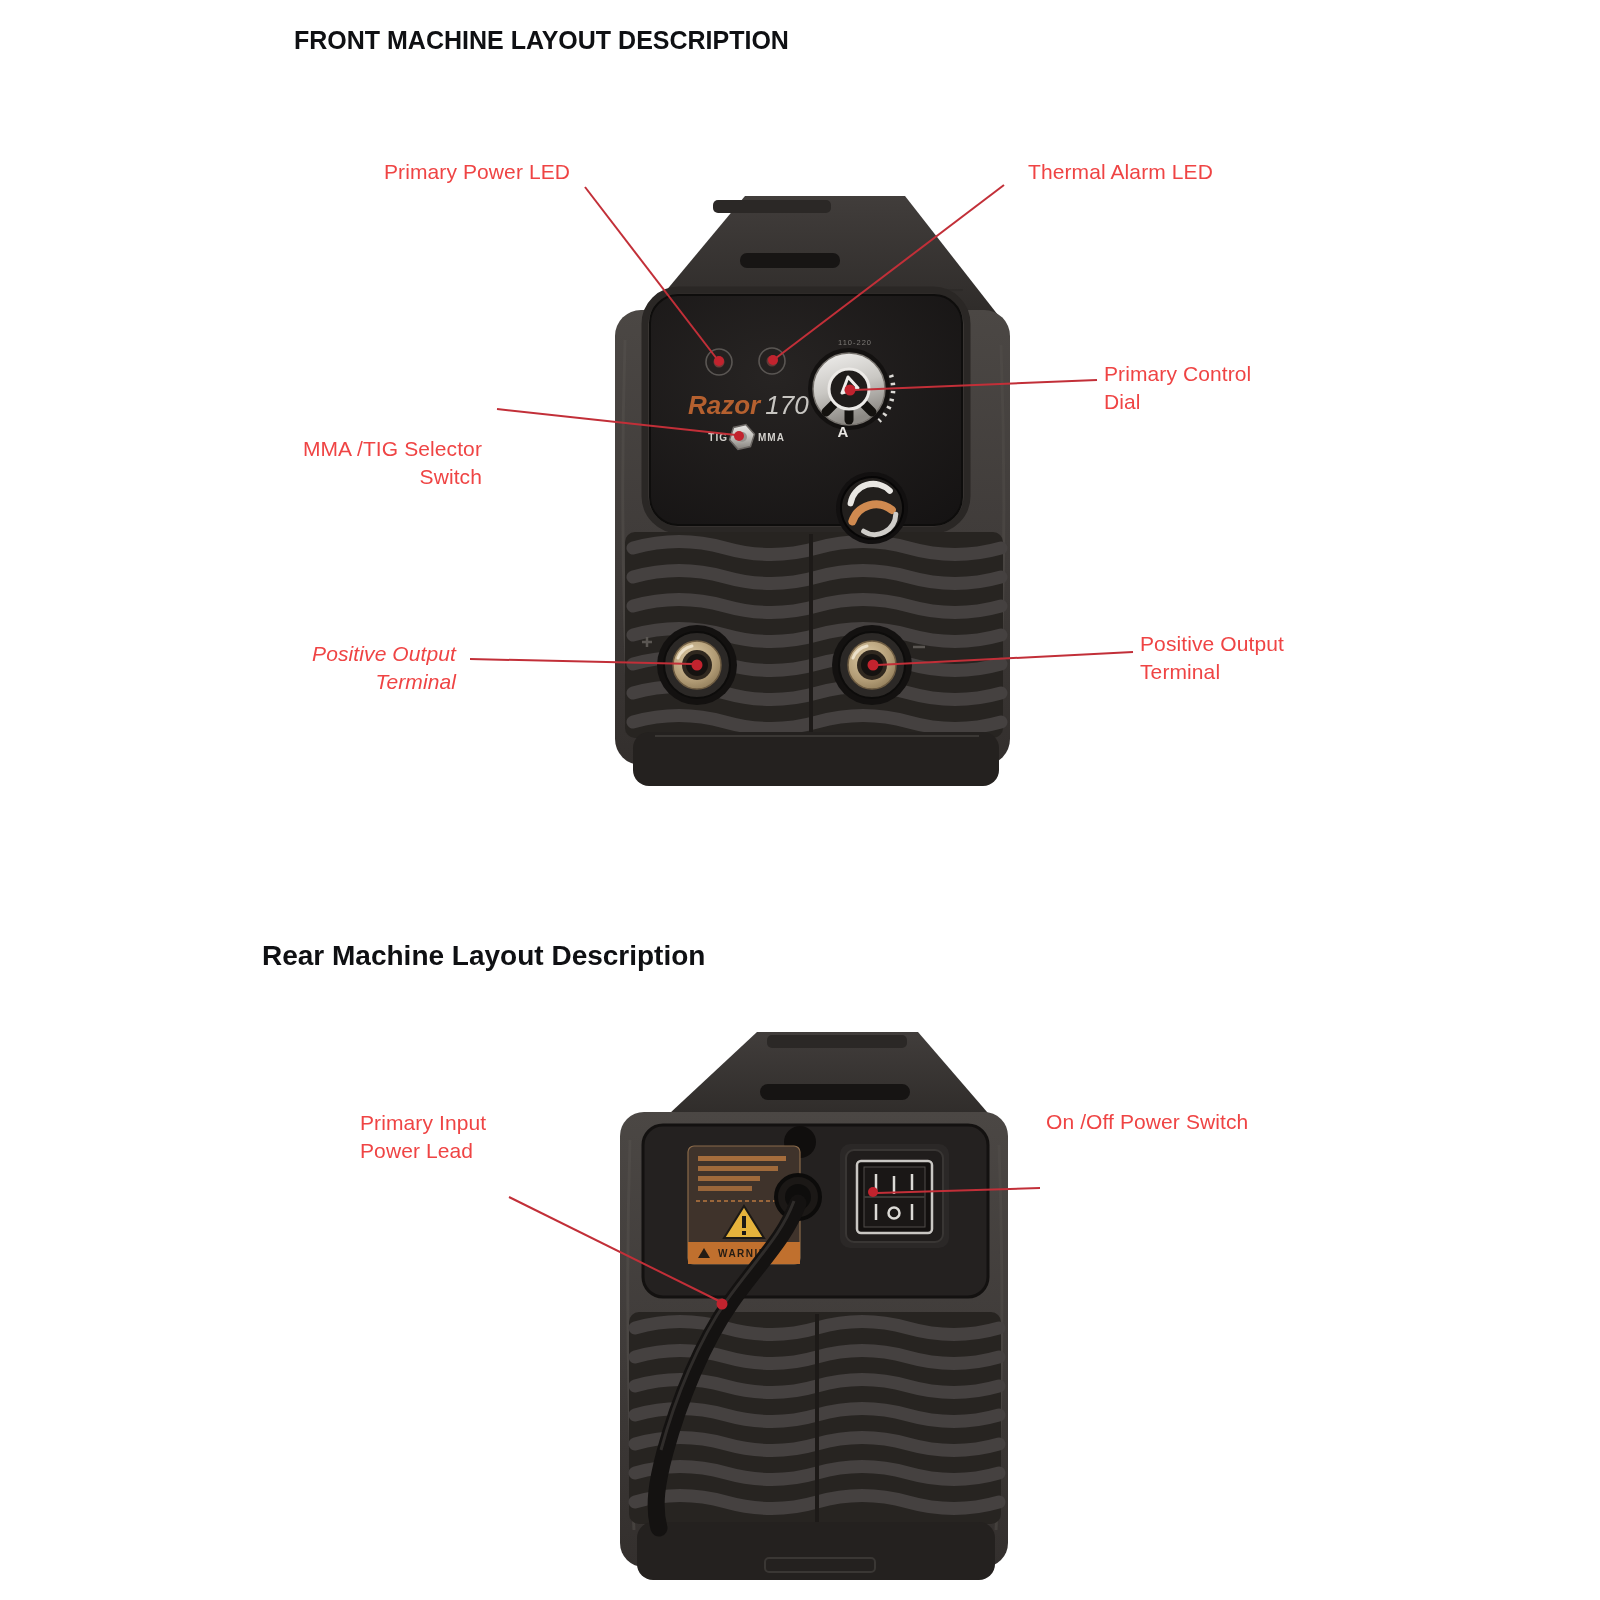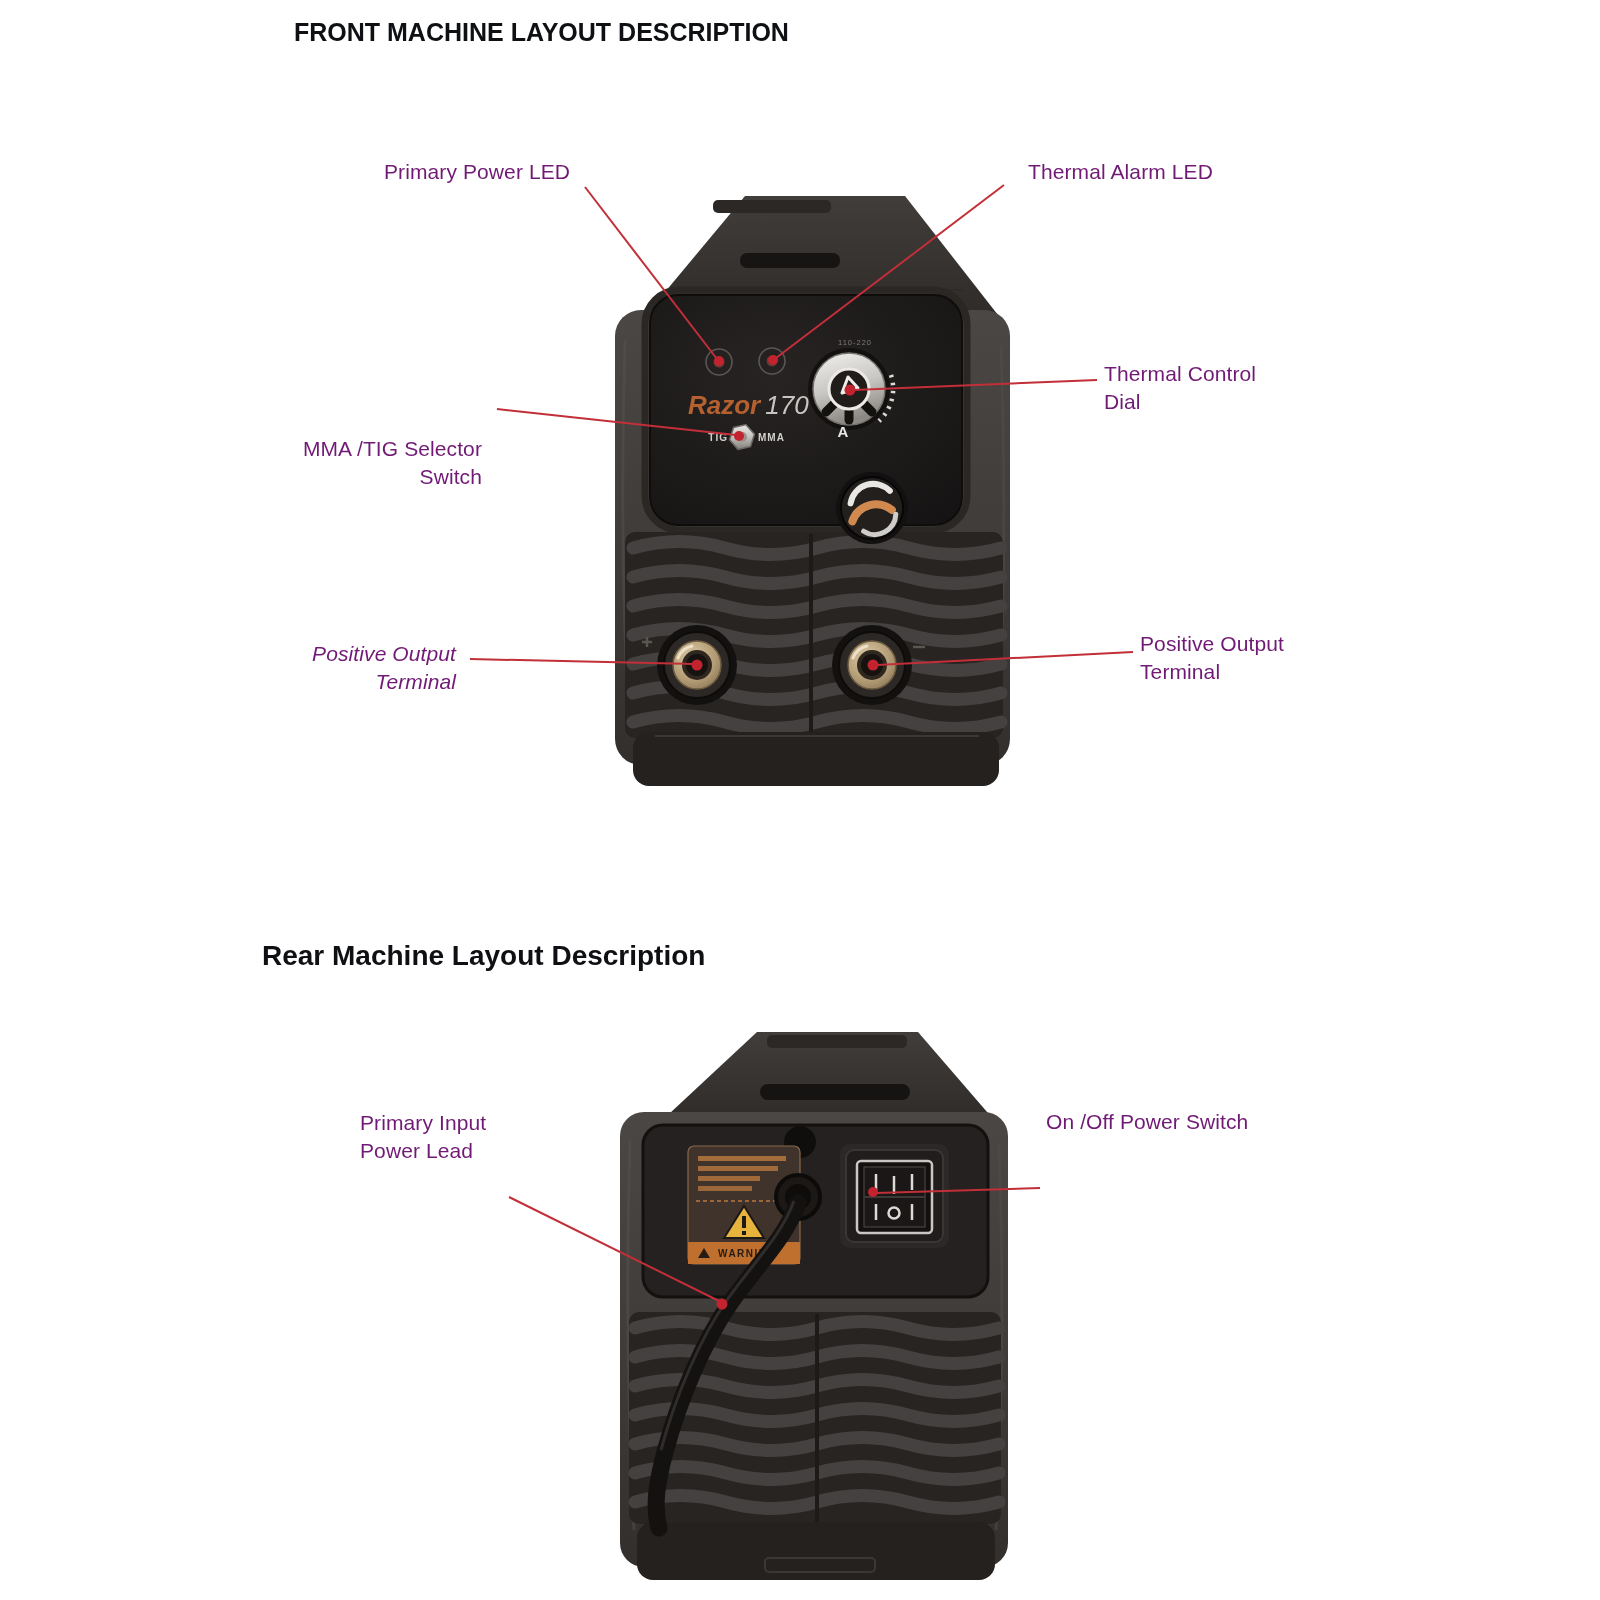--- a/index.html
+++ b/index.html
@@ -3,24 +3,24 @@
 <meta charset="utf-8">
 <style>
   html,body{margin:0;padding:0;background:#ffffff;}
   .page{
     position:relative;width:1600px;height:1600px;background:#ffffff;
     font-family:"Liberation Sans", sans-serif;overflow:hidden;
   }
   .title{
     position:absolute;font-weight:bold;color:#0f1013;white-space:nowrap;
   }
-  .title-main{left:294px;top:18px;font-size:25px;letter-spacing:0px;text-align:right;}
+  .title-main{left:294px;top:26px;font-size:25px;letter-spacing:0px;text-align:right;}
   .title-rear{left:262px;top:940px;font-size:28px;}
   .callout{
-    position:absolute;font-size:21px;line-height:28px;color:#701a75;
+    position:absolute;font-size:21px;line-height:28px;color:#ef4444;
     white-space:nowrap;letter-spacing:0.1px;
   }
   .callout.right{text-align:right;white-space:normal;}
   .machine-svg{position:absolute;}
   .overlay{position:absolute;left:0;top:0;z-index:5;pointer-events:none;}
   .labels{z-index:6;}
 </style>
 </head>
 <body>
 
@@ -257,21 +257,21 @@
   <div class="callout labels" style="left:1028px;top:158px;">
     <span>Thermal Alarm LED</span>
   </div>
 
   <div class="callout labels right" style="left:280px;top:388px;width:202px;margin-top:47px;">
     <div>MMA /TIG Selector</div>
     <div>Switch</div>
   </div>
 
   <div class="callout labels" style="left:1104px;top:360px;">
-    <div>Thermal Control</div>
+    <div>Primary Control</div>
     <div>Dial</div>
   </div>
 
   <div class="callout labels right" style="left:272px;top:640px;width:184px;font-style:italic;">
     <div>Positive Output</div>
     <div>Terminal</div>
   </div>
 
   <div class="callout labels" style="left:1140px;top:630px;">
     <div>Positive Output</div>

